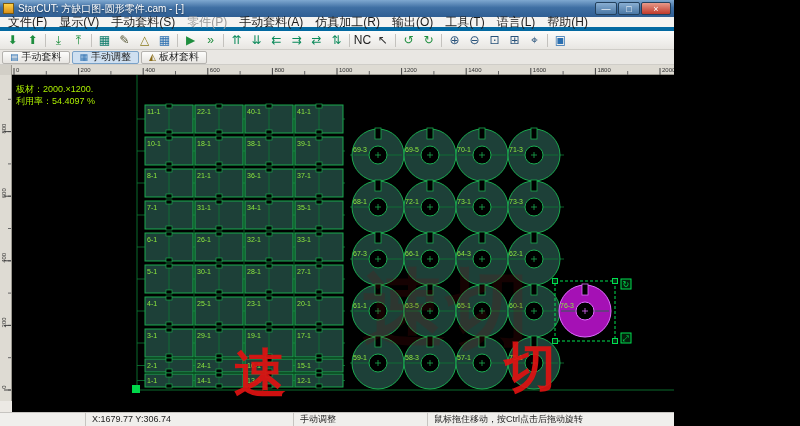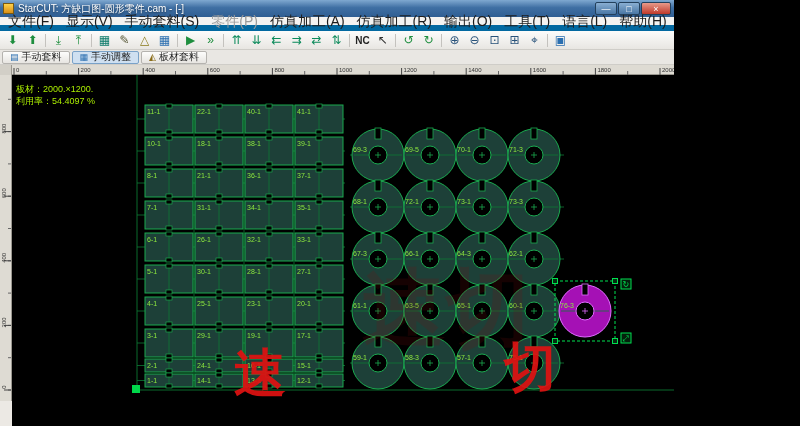--- a/index.html
+++ b/index.html
@@ -10,30 +10,30 @@
   .titlebar{height:17px;background:linear-gradient(#7fa8d0,#3f6fa3 45%,#2f5e93);
     display:flex;align-items:center;padding:0 3px;color:#fff;font-size:10px;flex:none}
   .title-icon{width:11px;height:11px;background:linear-gradient(#ffd24a,#d98f18);
     border:1px solid #7a5a10;margin-right:4px;flex:none}
   .title-text{flex:1;text-shadow:0 1px 2px rgba(0,0,0,.55);white-space:nowrap;overflow:hidden}
   .win-btns{display:flex;gap:1px;flex:none}
   .win-btn{width:22px;height:13px;font-size:9px;line-height:12px;text-align:center;color:#fff;
     border:1px solid #23405c;border-radius:2px;background:linear-gradient(#89aed2,#4a77a5);cursor:default}
   .win-btn.close{background:linear-gradient(#e89a8a,#c0392b);width:30px}
   
-  .menubar{height:14px;background:#f4f3f1;border-bottom:6px solid #0369a1;display:flex;
-    align-items:center;font-size:14px;color:#1d1d1d;padding-left:2px;flex:none}
+  .menubar{height:14px;background:#f4f3f1;border-bottom:4px solid #0369a1;display:flex;
+    align-items:center;font-size:12px;color:#1d1d1d;padding-left:2px;flex:none}
   .menu-item{padding:0 6px;line-height:14px;white-space:nowrap}
   .menu-item.disabled{color:#9b9b9b}
   
   .toolbar{height:19px;background:linear-gradient(#fcfcfb,#e8e6e2);border-bottom:1px solid #cfcdc8;
     display:flex;align-items:center;padding-left:3px;gap:1px;flex:none}
   .tb-icon{width:19px;height:17px;display:flex;align-items:center;justify-content:center;
     font-size:12px;border:1px solid transparent;border-radius:2px}
-  .tb-icon.textic{font-size:10px;font-weight:bold}
+  .tb-icon.textic{font-size:12px;font-weight:normal}
   .tb-sep{width:1px;height:13px;background:#c4c2be;margin:0 2px}
   
   .tabbar{height:15px;background:#e9e7e3;border-bottom:1px solid #cfcdc8;display:flex;
     align-items:center;padding-left:2px;gap:2px;font-size:10px;flex:none}
   .tab{display:flex;align-items:center;gap:3px;padding:0 7px;height:13px;
     border:1px solid #b5b3af;background:linear-gradient(#fdfdfc,#e7e5e1);border-radius:2px;color:#1d1d1d}
   .tab.active{background:#cfe0f1;border-color:#7aa2c8}
   .tab .tic{font-size:9px;line-height:9px}
   
   .ruler-row{height:10px;display:flex;background:#dedbd3;border-bottom:1px solid #9a978f;flex:none}
@@ -64,21 +64,21 @@
       <div class="win-btn">□</div>
       <div class="win-btn close">×</div>
     </div>
   </div>
 
   <div class="menubar" id="menubar">
       <div class="menu-item">文件(F)</div>
       <div class="menu-item">显示(V)</div>
       <div class="menu-item">手动套料(S)</div>
       <div class="menu-item disabled">零件(P)</div>
-      <div class="menu-item">仿真加工(A)</div>
+      <div class="menu-item">手动套料(A)</div>
       <div class="menu-item">仿真加工(R)</div>
       <div class="menu-item">输出(O)</div>
       <div class="menu-item">工具(T)</div>
       <div class="menu-item">语言(L)</div>
       <div class="menu-item">帮助(H)</div>
     </div>
   <div class="toolbar" id="toolbar">
       <div class="tb-icon" style="color: rgb(30, 142, 62);">⬇</div>
       <div class="tb-icon" style="color: rgb(30, 142, 62);">⬆</div>
       <div class="tb-sep"></div>
@@ -700,14 +700,20 @@
           <text x="610.5" y="266" fill="#00e050" font-size="8">⤢</text>
           <text x="350" y="262" fill="#7a0e0e" font-size="84" opacity="0.18" font-weight="bold">速切</text>
           <text x="222" y="316" fill="#e01212" font-size="52" opacity="0.92" font-weight="bold">速</text>
           <text x="492" y="310" fill="#e01212" font-size="52" opacity="0.92" font-weight="bold">切</text>
           <text x="4" y="17" fill="#abee00" font-size="9">板材：2000.×1200.</text>
           <text x="4" y="29" fill="#abee00" font-size="9">利用率：54.4097 %</text>
         </svg>
     </div>
   </div>
 
+  <div class="statusbar" id="statusbar">
+      <div class="sb-panel" style="width: 86px;"></div>
+      <div class="sb-panel" style="width: 208px;">X:1679.77 Y:306.74</div>
+      <div class="sb-panel" style="width: 134px;">手动调整</div>
+      <div class="sb-panel flex">鼠标拖住移动，按Ctrl点击后拖动旋转</div>
+    </div>
 
 </div>
 
 </body></html>

